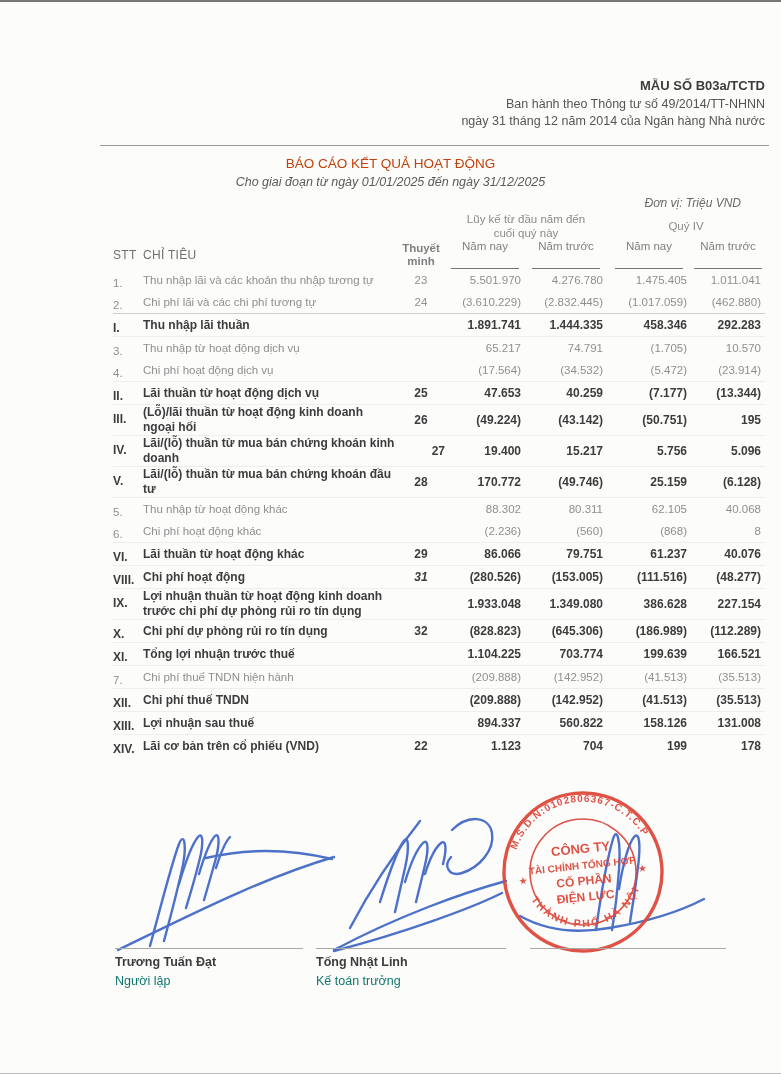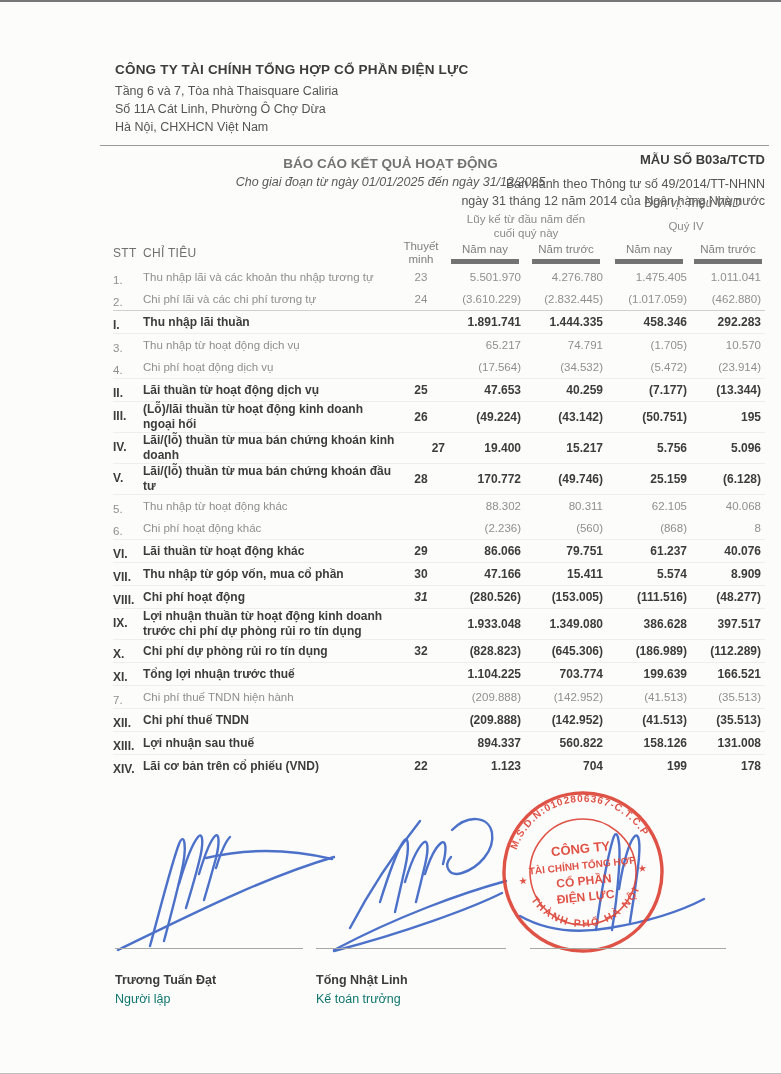--- a/index.html
+++ b/index.html
@@ -11,73 +11,67 @@
   }
   .scan-edge-top{position:absolute;top:0;left:0;right:0;height:2px;background:#4b4b4b;opacity:.75;}
   .scan-edge-bottom{position:absolute;bottom:0;left:0;right:0;height:1px;background:#bdbdbc;}
 
   
   .hdr{position:absolute;top:62px;left:115px;right:16px;}
   .hdr-left{float:left;max-width:360px;}
   .company{font-weight:bold;font-size:13.5px;color:#3c3c3c;letter-spacing:.2px;margin-bottom:5px;}
   .addr{font-size:12.5px;color:#555;line-height:18px;}
   .hdr-right{float:right;text-align:right;margin-top:16px;}
-  .form-code{font-weight:bold;font-size:13px;color:#3c3c3c;margin-bottom:9px;}
+  .form-code{font-weight:bold;font-size:13px;color:#3c3c3c;margin-bottom:3px;}
   .form-line{font-size:12.5px;color:#555;line-height:17px;}
   .hdr-rule{position:absolute;top:145px;left:100px;right:12px;height:1px;background:#9a9a98;}
 
   
-  .title{position:absolute;top:156px;left:0;right:0;text-align:center;font-weight:bold;font-size:13.5px;color:#737373;}
+  .title{position:absolute;top:156px;left:0;right:0;text-align:center;font-weight:normal;font-size:13.5px;color:#c2410c;}
   .subtitle{position:absolute;top:175px;left:0;right:0;text-align:center;font-style:italic;font-size:12.5px;color:#5a5a5a;}
   .unit-note{position:absolute;top:196px;right:40px;font-style:italic;font-size:12px;color:#6a6a6a;}
 
   
   table.rep{position:absolute;top:212px;left:113px;border-collapse:collapse;table-layout:fixed;width:652px;}
   table.rep td,table.rep th{padding:0;vertical-align:middle;}
   col.c-stt{width:30px;} col.c-label{width:254px;} col.c-note{width:48px;}
   col.c-n1{width:80px;} col.c-n2{width:82px;} col.c-n3{width:84px;} col.c-n4{width:74px;}
   thead th{font-weight:normal;color:#7f7f7f;font-size:11.5px;}
   th.grp{text-align:center;color:#8a8a8a;line-height:14px;padding-bottom:6px;}
   th.lefth{text-align:left;color:#6f6f6f;font-size:12px;letter-spacing:.3px;vertical-align:bottom;padding-bottom:8px;}
-  th.note-h{text-align:center;line-height:13px;vertical-align:bottom;padding-bottom:6px;}
+  th.note-h{text-align:center;line-height:13px;vertical-align:bottom;padding-bottom:6px;font-weight:bold;}
   th.num{text-align:center;vertical-align:bottom;}
-  th.num span{display:inline-block;border-bottom:5px solid #737373;padding:0 6px 4px 6px;min-width:56px;}
+  th.num span{display:inline-block;border-bottom:1px solid #737373;padding:0 6px 16px 6px;min-width:56px;}
   tbody td{font-size:12px;line-height:15px;padding-top:6px;padding-bottom:6px;}
   tbody td.stt{vertical-align:top;padding-top:7px;}
   tbody td.val{text-align:right;padding-right:4px;white-space:nowrap;}
   tr.light td{color:#8f8f8f;font-size:11.5px;}
   tr.bold td{color:#3c3c3c;font-weight:bold;}
   tr.rule-top td{border-top:1px solid rgba(90,90,90,.28);}
   tr.rule-faint td{border-top:1px solid rgba(120,120,120,.10);}
 
   
   .sig-line{position:absolute;height:1px;background:#a8a8a6;}
-  .sig-block{position:absolute;font-size:12.5px;margin-top:18px;}
+  .sig-block{position:absolute;font-size:12.5px;}
   .sig-name{font-weight:bold;color:#3c3c3c;margin-bottom:4px;}
   .sig-role{color:#0f766e;line-height:17px;}
   .sig-date{color:#7d7d7d;font-style:italic;line-height:19px;}
   .hand-day{color:#2746c0;font-size:17px;font-weight:bold;font-style:italic;letter-spacing:1px;position:relative;top:1px;}
 
   .ink-overlay{position:absolute;left:0;top:0;pointer-events:none;}
   .stamp-wrap{position:absolute;left:497px;top:786px;width:172px;height:172px;transform:rotate(-6deg);opacity:.92;}
 </style>
 </head>
 <body>
 
 <div class="page">
   <div class="scan-edge-top"></div>
   <div class="scan-edge-bottom"></div>
 
   <div class="hdr">
-    <div class="hdr-left">
-      <div class="company">CÔNG TY TÀI CHÍNH TỔNG HỢP CỔ PHẦN ĐIỆN LỰC</div>
-      <div class="addr">Tầng 6 và 7, Tòa nhà Thaisquare Caliria</div>
-      <div class="addr">Số 11A Cát Linh, Phường Ô Chợ Dừa</div>
-      <div class="addr">Hà Nội, CHXHCN Việt Nam</div>
-    </div>
     <div class="hdr-right">
       <div class="form-code">MẪU SỐ B03a/TCTD</div>
       <div class="form-line">Ban hành theo Thông tư số 49/2014/TT-NHNN</div>
       <div class="form-line">ngày 31 tháng 12 năm 2014 của Ngân hàng Nhà nước</div>
     </div>
   </div>
   <div class="hdr-rule"></div>
 
   <div class="title">BÁO CÁO KẾT QUẢ HOẠT ĐỘNG</div>
   <div class="subtitle">Cho giai đoạn từ ngày 01/01/2025 đến ngày 31/12/2025</div>
@@ -220,45 +214,36 @@
         <tr class="bold rule-faint">
           <td class="stt">VI.</td>
           <td class="label">Lãi thuần từ hoạt động khác</td>
           <td class="note" style="text-align: center;">29</td>
           <td class="val">86.066</td>
           <td class="val">79.751</td>
           <td class="val">61.237</td>
           <td class="val">40.076</td>
         </tr>
         <tr class="bold rule-faint">
-          <td class="stt">VII.</td>
-          <td class="label">Thu nhập từ góp vốn, mua cổ phần</td>
-          <td class="note" style="text-align: center;">30</td>
-          <td class="val">47.166</td>
-          <td class="val">15.411</td>
-          <td class="val">5.574</td>
-          <td class="val">8.909</td>
-        </tr>
-        <tr class="bold rule-faint">
           <td class="stt">VIII.</td>
           <td class="label">Chi phí hoạt động</td>
           <td class="note" style="text-align: center; font-style: italic;">31</td>
           <td class="val">(280.526)</td>
           <td class="val">(153.005)</td>
           <td class="val">(111.516)</td>
           <td class="val">(48.277)</td>
         </tr>
         <tr class="bold rule-faint">
           <td class="stt">IX.</td>
           <td class="label">Lợi nhuận thuần từ hoạt động kinh doanh trước chi phí dự phòng rủi ro tín dụng</td>
           <td class="note" style="text-align: center;"></td>
           <td class="val">1.933.048</td>
           <td class="val">1.349.080</td>
           <td class="val">386.628</td>
-          <td class="val">397.517</td>
+          <td class="val">227.154</td>
         </tr>
         <tr class="bold rule-faint">
           <td class="stt">X.</td>
           <td class="label">Chi phí dự phòng rủi ro tín dụng</td>
           <td class="note" style="text-align: center;">32</td>
           <td class="val">(828.823)</td>
           <td class="val">(645.306)</td>
           <td class="val">(186.989)</td>
           <td class="val">(112.289)</td>
         </tr>

